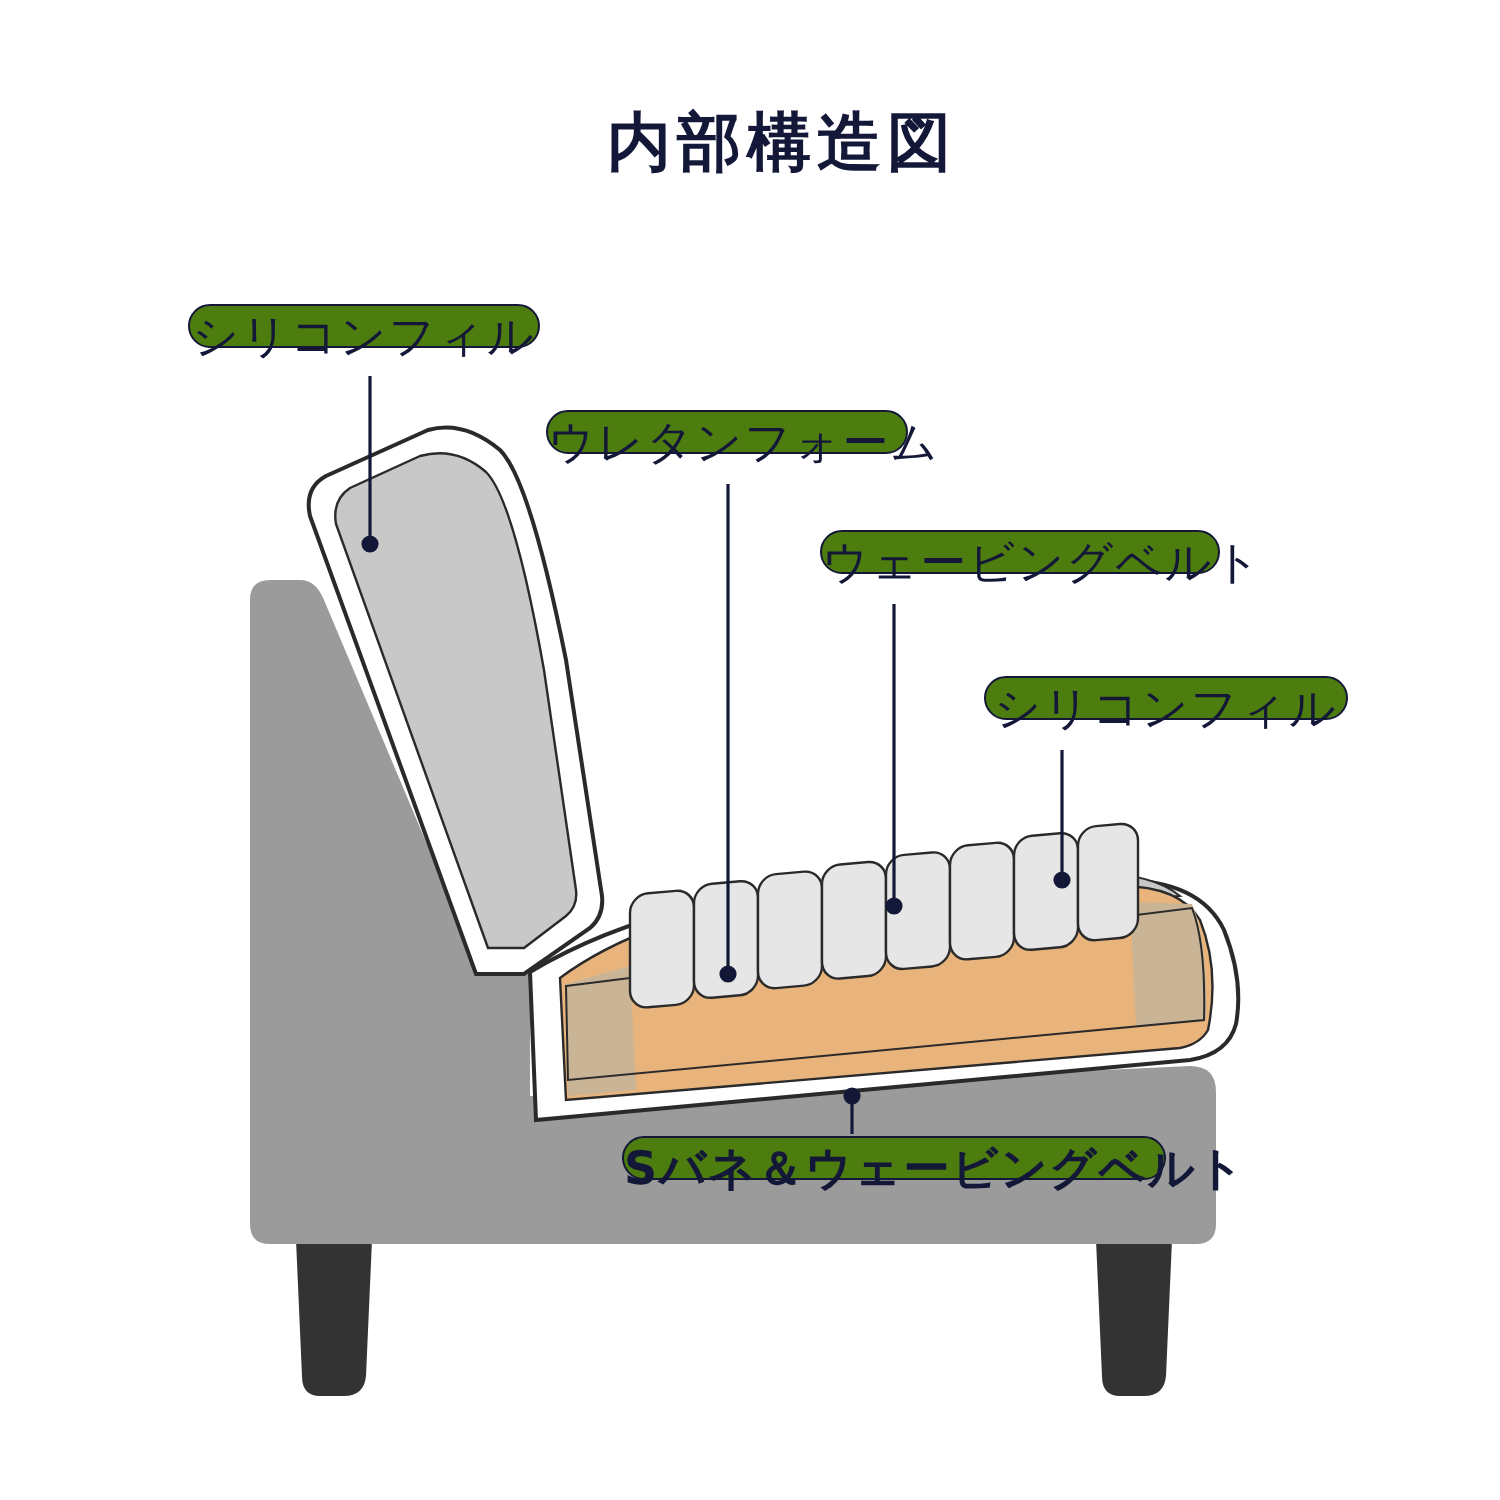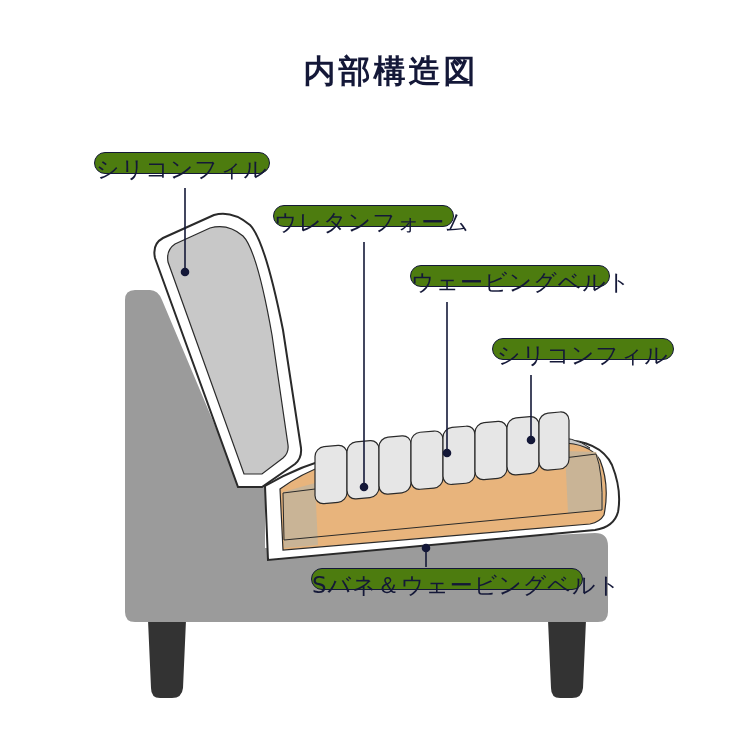--- a/index.html
+++ b/index.html
@@ -62,13 +62,13 @@
       <circle cx="531" cy="440" r="3.5"></circle>
     <line x1="426" y1="548" x2="426" y2="567"></line>
       <circle cx="426" cy="548" r="3.5"></circle>
   </g>
 </svg>
 
 <div class="label" style="left:94px; top:152px; width:176px;">シリコンフィル</div>
 <div class="label" style="left:273px; top:205px; width:181px;">ウレタンフォーム</div>
 <div class="label" style="left:410px; top:265px; width:200px;">ウェービングベルト</div>
 <div class="label" style="left:492px; top:338px; width:182px;">シリコンフィル</div>
-<div class="label" style="left:311px; top:568px; width:272px;">Sバネ＆ウェービングベルト</div>
+<div class="label" style="left:311px; top:568px; width:272px;font-weight:bold;">Sバネ＆ウェービングベルト</div>
 
 </body></html>

